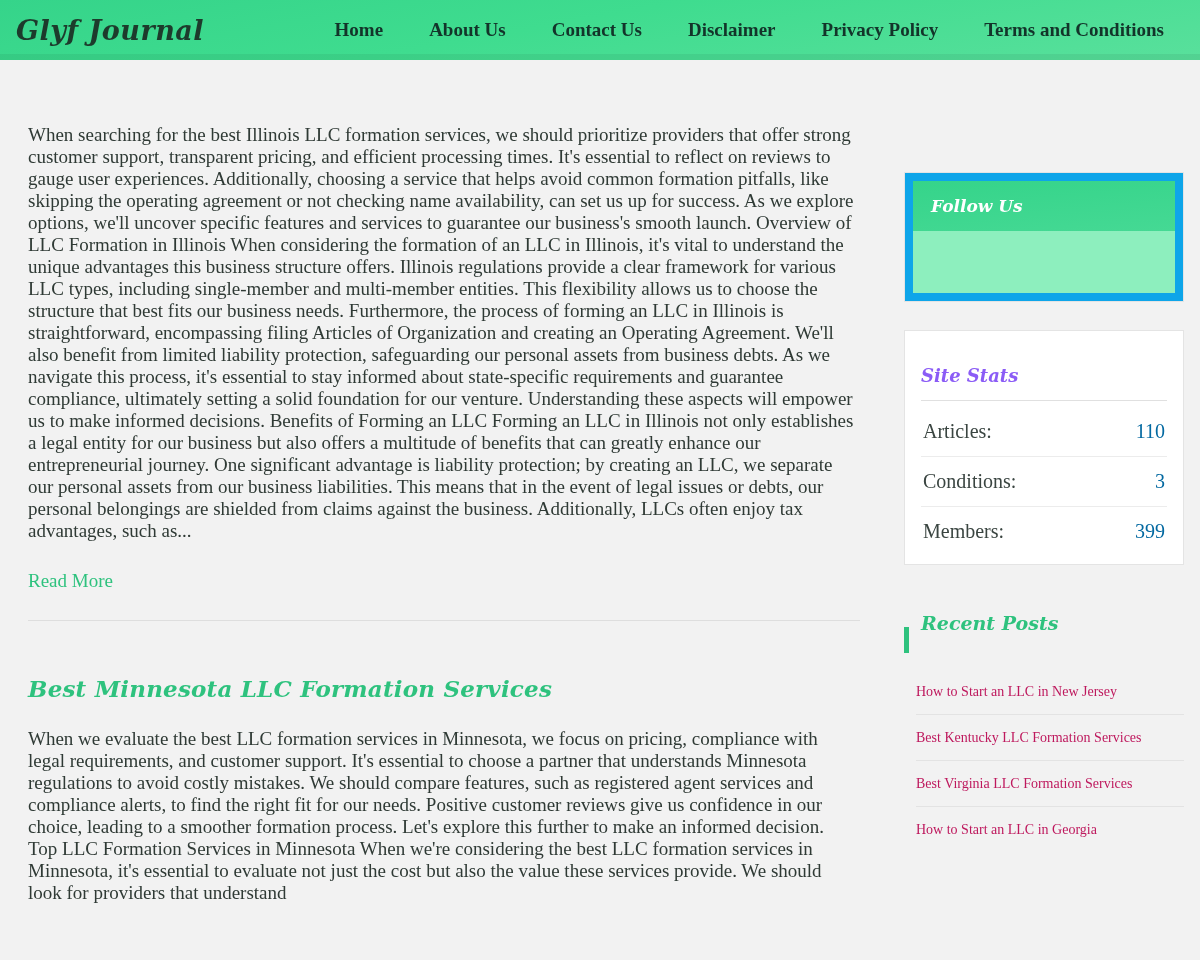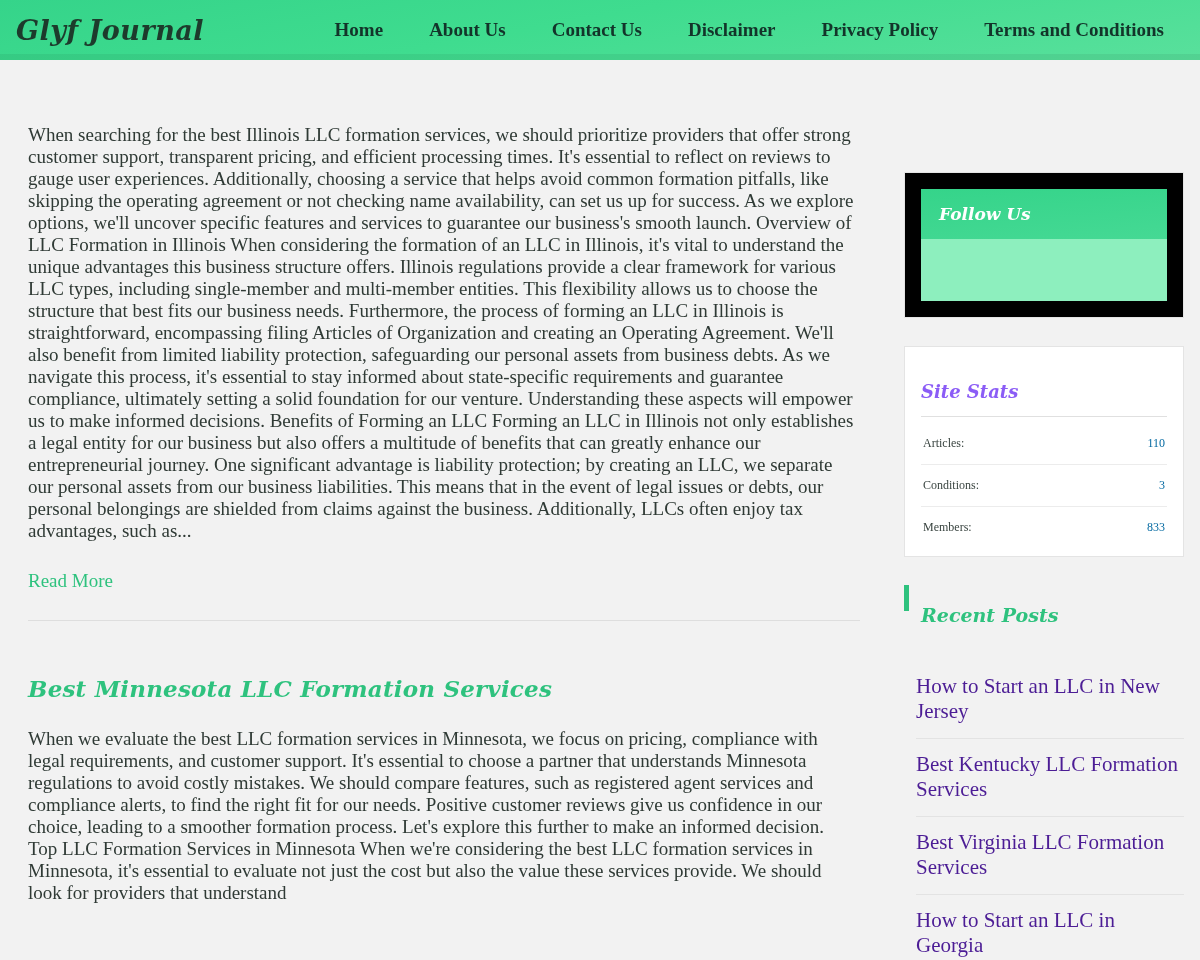--- a/index.html
+++ b/index.html
@@ -104,23 +104,23 @@
   }
   .post-gap { height: 44px; }
 
   
   .widget {
     background: #ffffff;
     border: 1px solid #e4e4e4;
     margin-bottom: 28px;
   }
   .widget-follow {
-    padding: 8px;
+    padding: 0;
     border: 1px solid #e4e4e4;
-    background: #000000;
+    background: #0ea5e9;
   }
   .follow-inner {
     margin: 8px;
     background: #8defbe;
   }
   .follow-head {
     background: linear-gradient(175deg, #35d48a 0%, #45d994 100%);
     color: #ffffff;
     font-family: "DejaVu Serif", serif;
     font-style: italic;
@@ -143,36 +143,36 @@
     border: none;
     border-top: 1px solid #e0e0e0;
     margin: 0 0 6px 0;
   }
   .stat-row {
     display: flex;
     justify-content: space-between;
     align-items: baseline;
     padding: 13px 2px 13px 2px;
     border-bottom: 1px solid #ececec;
-    font-size: 12px;
+    font-size: 20px;
     color: #3a4541;
     gap: 16px;
   }
   .stat-row:last-child { border-bottom: none; }
   .stat-value { color: #0369a1; }
 
   .widget-recent {
     background: transparent;
     border: none;
     padding: 0;
     margin-bottom: 30px;
   }
   .recent-title-wrap {
     display: flex;
-    align-items: flex-start;
+    align-items: flex-end;
     gap: 12px;
     margin-bottom: 16px;
   }
   .recent-bar {
     width: 5px;
     height: 26px;
     background: #2ec27e;
     display: block;
   }
   .recent-title {
@@ -182,22 +182,22 @@
     font-size: 19px;
     color: #2ec27e;
   }
   .recent-list { list-style: none; margin: 0; padding: 0 0 0 12px; }
   .recent-item {
     border-bottom: 1px solid #e3e3e3;
     padding: 13px 0 14px 0;
   }
   .recent-item:last-child { border-bottom: none; }
   .recent-link {
-    font-size: 21px;
-    color: #4c1d95;
+    font-size: 14px;
+    color: #be185d;
     text-decoration: none;
   }
 </style>
 </head>
 <body>
 
 <header class="site-header">
   <div class="brand">Glyf Journal</div>
   <nav class="main-nav">
     <a class="nav-link" href="#">Home</a>
@@ -243,21 +243,21 @@
       <div class="stat-row">
         <span>Articles:</span>
         <span class="stat-value">110</span>
       </div>
       <div class="stat-row">
         <span>Conditions:</span>
         <span class="stat-value">3</span>
       </div>
       <div class="stat-row">
         <span>Members:</span>
-        <span class="stat-value">833</span>
+        <span class="stat-value">399</span>
       </div>
     </section>
 
     <section class="widget-recent">
       <div class="recent-title-wrap">
         <span class="recent-bar"></span>
         <h3 class="recent-title">Recent Posts</h3>
       </div>
       <ul class="recent-list">
         <li class="recent-item">

